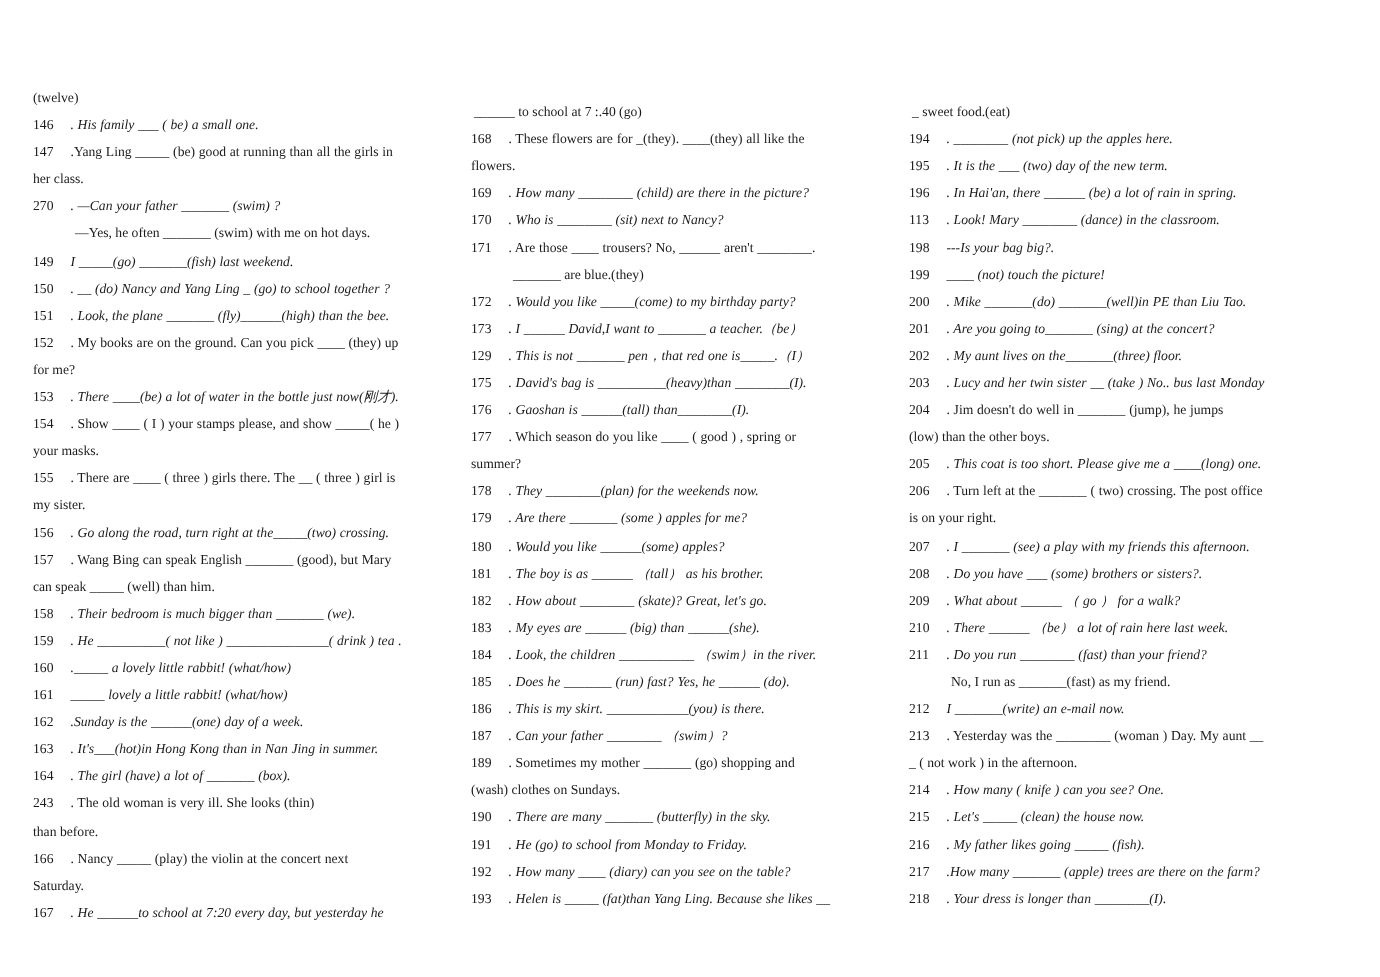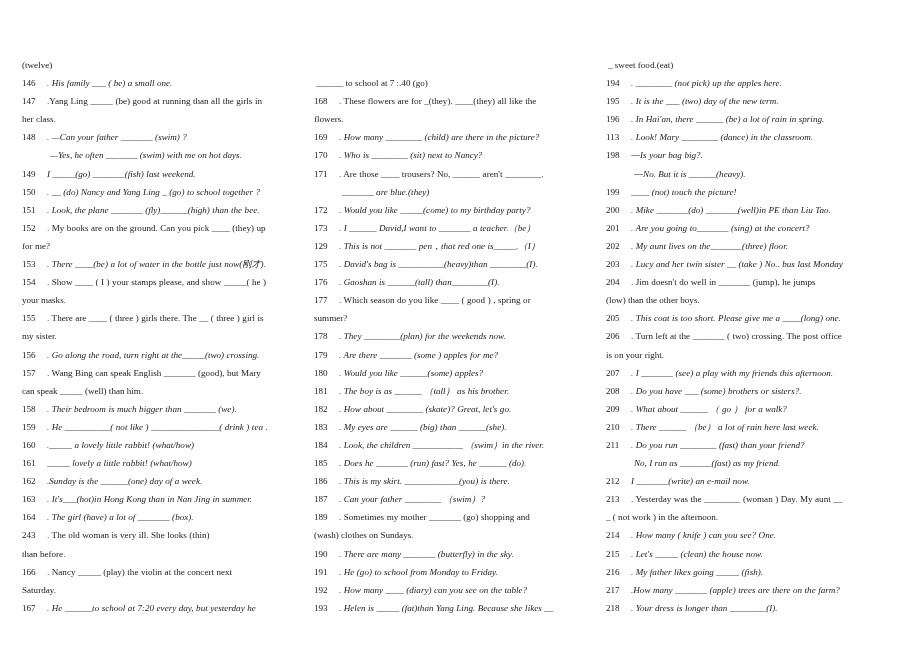--- a/index.html
+++ b/index.html
@@ -17,21 +17,21 @@
   .page {
     position: relative;
     width: 920px;
     height: 651px;
     box-sizing: border-box;
     padding: 56px 22px 0 22px;
   }
   .columns {
     display: flex;
     flex-direction: row;
-    align-items: flex-end;
+    align-items: center;
     gap: 0;
   }
   .col {
     width: 287px;
     flex: 0 0 287px;
     padding-right: 8px;
     box-sizing: border-box;
   }
   .col + .col { margin-left: 5px; }
 
@@ -59,21 +59,21 @@
   }
   .q-body.nojust { text-align: left; font-style: italic; }
 
   
   .cont {
     font-size: 9.1px;
     line-height: 18.1px;
     margin: 0;
     text-align: left;
   }
-  .cont.indent { padding-left: 28px; font-style: italic; }
+  .cont.indent { padding-left: 28px; }
 
   .head-frag {
     font-size: 9.1px;
     line-height: 18.1px;
     margin: 0 0 0 0;
     text-align: left;
   }
   .head-frag.pad { padding-left: 2px; }
 </style>
 </head>
@@ -88,21 +88,21 @@
           <div class="q">
             <span class="q-num">146</span>
             <span class="q-body nojust">. His family ___ ( be) a small one.</span>
           </div>
           <div class="q">
             <span class="q-num">147</span>
             <span class="q-body">.Yang Ling _____ (be) good at running than all the girls in</span>
           </div>
           <div class="cont">her class.</div>
           <div class="q">
-            <span class="q-num">148</span>
+            <span class="q-num">270</span>
             <span class="q-body nojust">. —Can your father _______ (swim) ?</span>
           </div>
           <div class="cont indent">—Yes, he often _______ (swim) with me on hot days.</div>
           <div class="q">
             <span class="q-num">149</span>
             <span class="q-body nojust">I _____(go) _______(fish) last weekend.</span>
           </div>
           <div class="q">
             <span class="q-num">150</span>
             <span class="q-body nojust">. __ (do) Nancy and Yang Ling _ (go) to school together ?</span>
@@ -310,21 +310,20 @@
             <span class="q-body nojust">. In Hai'an, there ______ (be) a lot of rain in spring.</span>
           </div>
           <div class="q">
             <span class="q-num">113</span>
             <span class="q-body nojust">. Look! Mary ________ (dance) in the classroom.</span>
           </div>
           <div class="q">
             <span class="q-num">198</span>
             <span class="q-body nojust">---Is your bag big?.</span>
           </div>
-          <div class="cont indent">---No. But it is ______(heavy).</div>
           <div class="q">
             <span class="q-num">199</span>
             <span class="q-body nojust">____ (not) touch the picture!</span>
           </div>
           <div class="q">
             <span class="q-num">200</span>
             <span class="q-body nojust">. Mike _______(do) _______(well)in PE than Liu Tao.</span>
           </div>
           <div class="q">
             <span class="q-num">201</span>

